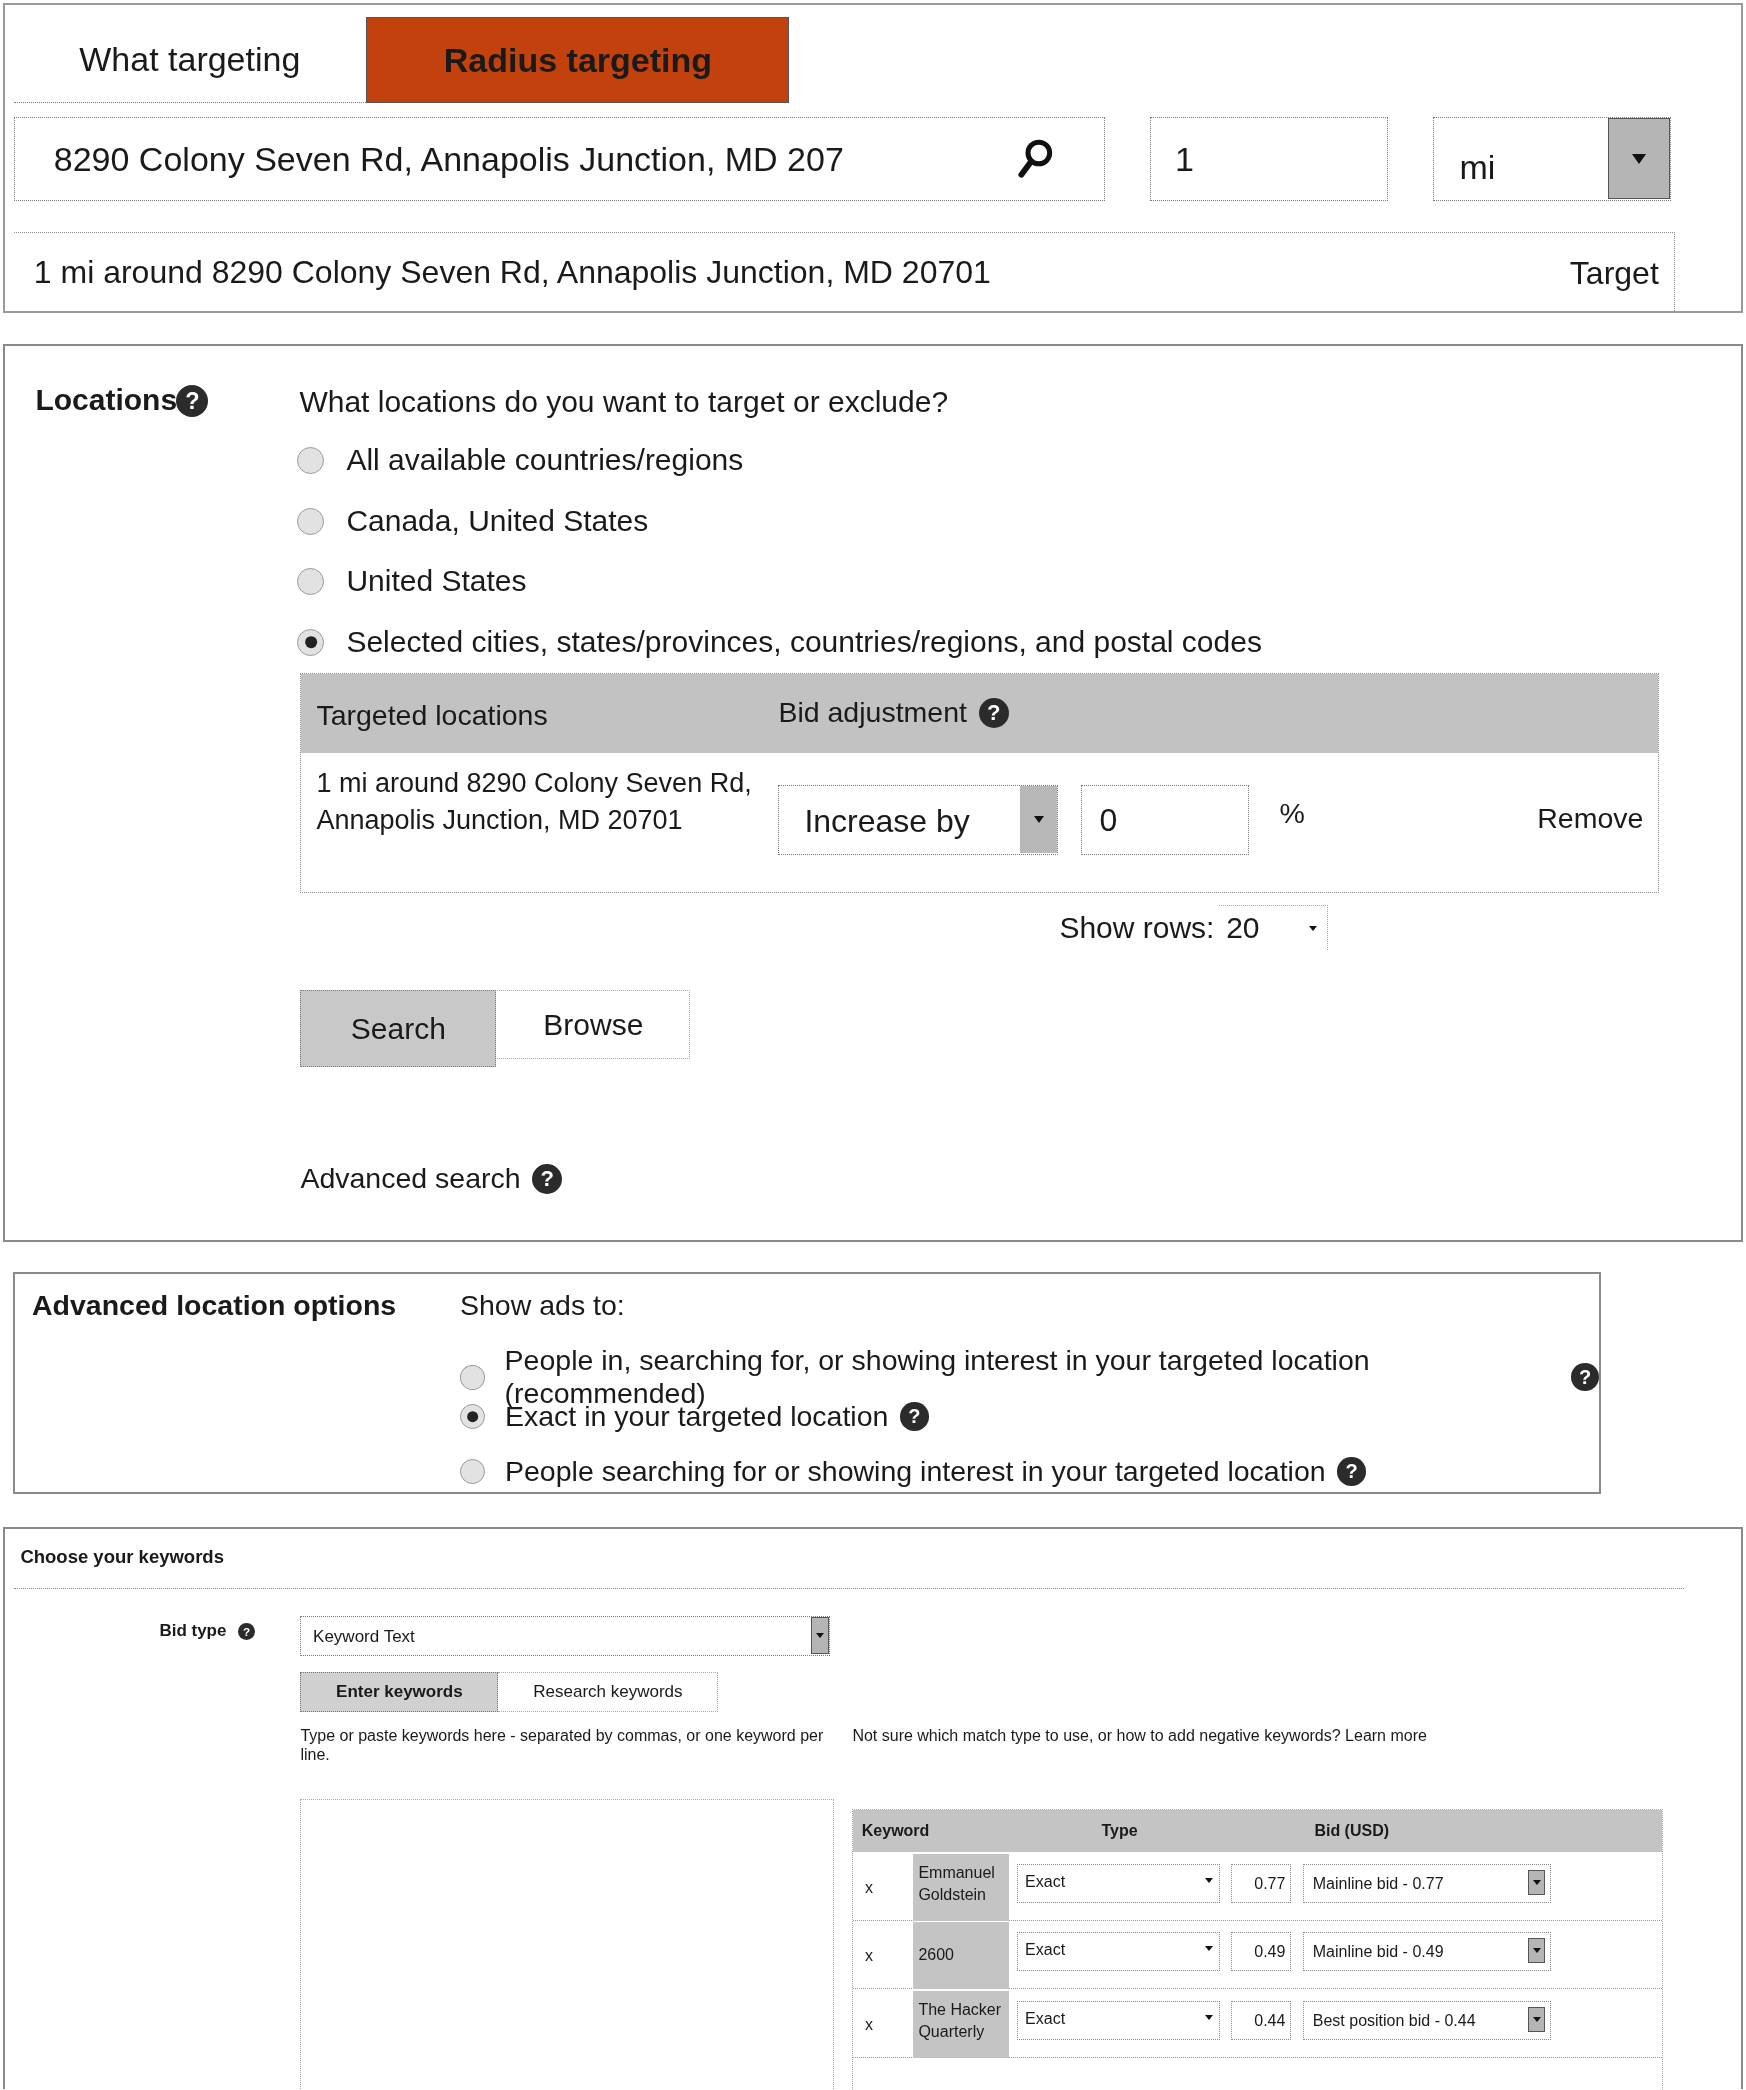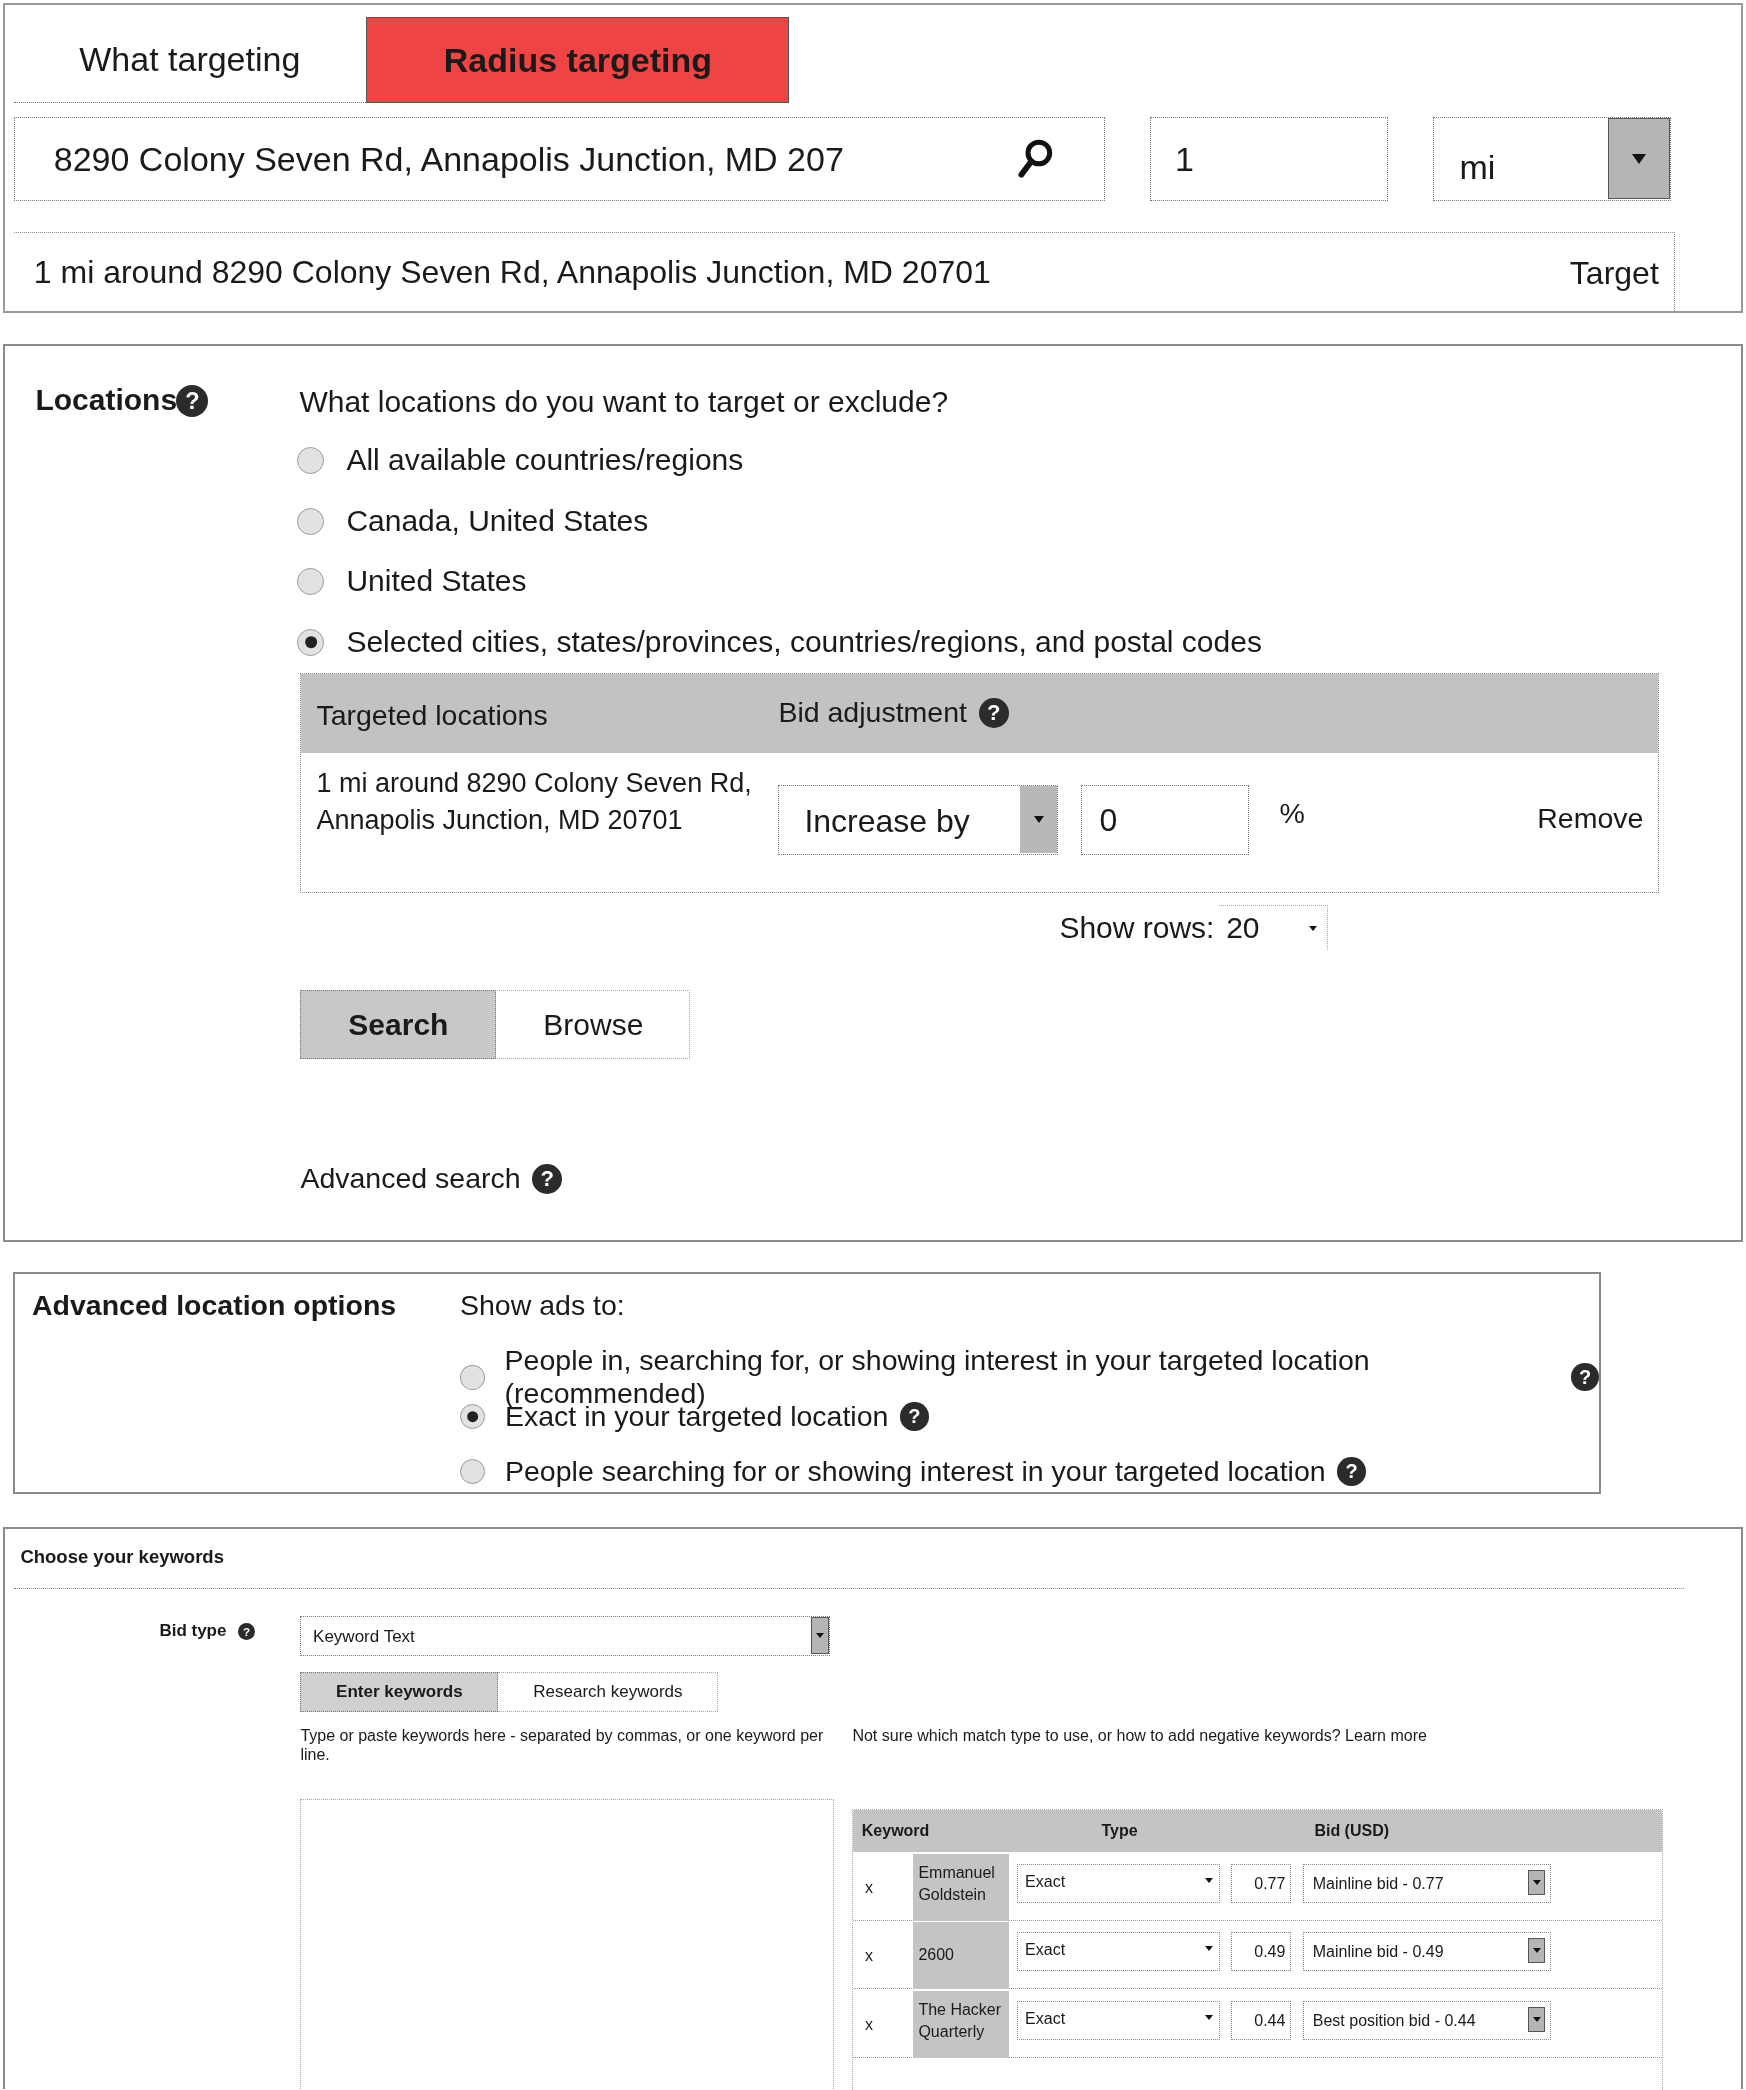--- a/index.html
+++ b/index.html
@@ -23,21 +23,21 @@
   }
   .ddbtn { background: #b5b5b5; border: 1.7px solid #555; display: flex; align-items: center; justify-content: center; color: #111; }
   .tri { width: 0; height: 0; border-left: 7.6px solid transparent; border-right: 7.6px solid transparent; border-top: 10px solid #111; }
   .tri.sm { border-left-width: 5.9px; border-right-width: 5.9px; border-top-width: 7.6px; }
   .tri.xs { border-left-width: 4.2px; border-right-width: 4.2px; border-top-width: 5.9px; }
 
   
   #p1 { left: 3.4px; top: 3.4px; width: 1740px; height: 310px; border-color: #9a9a9a; }
   #p1 .tab { position: absolute; top: 11.7px; height: 86px; display:flex; align-items:center; justify-content:center; font-size: 34px; }
   #tab-area { left: 8.4px; width: 352px; border-bottom: 1.7px dotted #7a7a7a; }
-  #tab-radius { left: 361px; width: 423px; background: #ef4444; border: 1.7px solid #555; font-weight: bold; }
+  #tab-radius { left: 361px; width: 423px; background: #c2410c; border: 1.7px solid #555; font-weight: bold; }
   #addr-input { left: 8.4px; top: 112px; width: 1091px; height: 84px; font-size: 34px; display:flex; align-items:center; padding-left: 39px; }
   #addr-input .mag { position: absolute; right: 50px; top: 20px; }
   #radius-input { left: 1145px; top: 112px; width: 238px; height: 84px; font-size: 34px; display:flex; align-items:center; padding-left: 23.5px; }
   #unit-select { left: 1428px; top: 112px; width: 238px; height: 84px; font-size: 34px; }
   #unit-select .val { position: absolute; left: 25px; top: 30px; }
   #unit-select .ddbtn { position: absolute; right: 0; top: 0; width: 62px; height: 81px; }
   #result-row { left: 8.4px; top: 227px; width: 1661px; height: 79px; border: 1.7px dotted #8a8a8a; border-left: none; border-bottom: none; font-size: 32px; display:flex; align-items:center; padding-left: 20px; }
   #target-link { position: absolute; right: 15px; top: 22px; }
 
   
@@ -55,21 +55,21 @@
   #tgt-head .help { width: 30px; height: 30px; font-size: 22px; line-height: 30px; margin-left: 11.7px; }
   #tgt-loc { position:absolute; left: 15px; top: 91px; width: 436px; font-size: 27px; line-height: 37px; }
   #adj-select { position:absolute; left: 477px; top: 111px; width: 280px; height: 70px; font-size: 32px; }
   #adj-select .val { position:absolute; left: 25px; top: 17px; }
   #adj-select .ddbtn { position:absolute; right: 0; top: 0; width: 37px; height: 67px; border-width: 0 0 0 0; background:#b8b8b8; }
   #adj-value { position:absolute; left: 780px; top: 111px; width: 168px; height: 70px; font-size: 32px; padding-left: 17px; display:flex; align-items:center; }
   #adj-pct { position:absolute; left: 978px; top: 123px; font-size: 28.5px; }
   #remove-link { position:absolute; right: 15px; top: 128px; font-size: 28.5px; }
   #show-rows { left: 1054px; top: 559px; font-size: 30px; display:flex; align-items:center; }
   #show-rows .sel { display:flex; align-items:center; border: 1.7px dotted #aaa; border-left: none; border-bottom: none; padding: 5px 10px 5px 6.7px; margin-left: 5px; width: 109px; justify-content: space-between; }
-  #tab-search { left: 295px; top: 644px; width: 196px; height: 69px; background: #c8c8c8; border: 1.7px dotted #777; font-size: 30px; font-weight: bold; display:flex; align-items:center; justify-content:center; }
+  #tab-search { left: 295px; top: 644px; width: 196px; height: 77px; background: #c8c8c8; border: 1.7px dotted #777; font-size: 30px; font-weight: normal; display:flex; align-items:center; justify-content:center; }
   #tab-browse { left: 492px; top: 644px; width: 193px; height: 69px; border: 1.7px dotted #aaa; border-left: none; font-size: 30px; display:flex; align-items:center; justify-content:center; }
   #loc-search { left: 295px; top: 728px; width: 1359px; height: 69px; border: 1.7px dotted #8a8a8a; font-size: 28.5px; color: #9a9a9a; display:flex; align-items:center; padding-left: 34px; }
   #loc-search .mag { position:absolute; right: 27px; top: 13.4px; }
   #adv-search { left: 295px; top: 816px; font-size: 28.5px; display:flex; align-items:center; }
   #adv-search .help { width: 30px; height: 30px; font-size: 22px; line-height: 30px; margin-left: 11.7px; }
 
   
   #p3 { left: 13px; top: 1272px; width: 1588px; height: 222px; }
   #adv-label { left: 17px; top: 15px; font-size: 28.5px; font-weight: bold; }
   #showads-label { left: 445px; top: 15px; font-size: 28.5px; }

